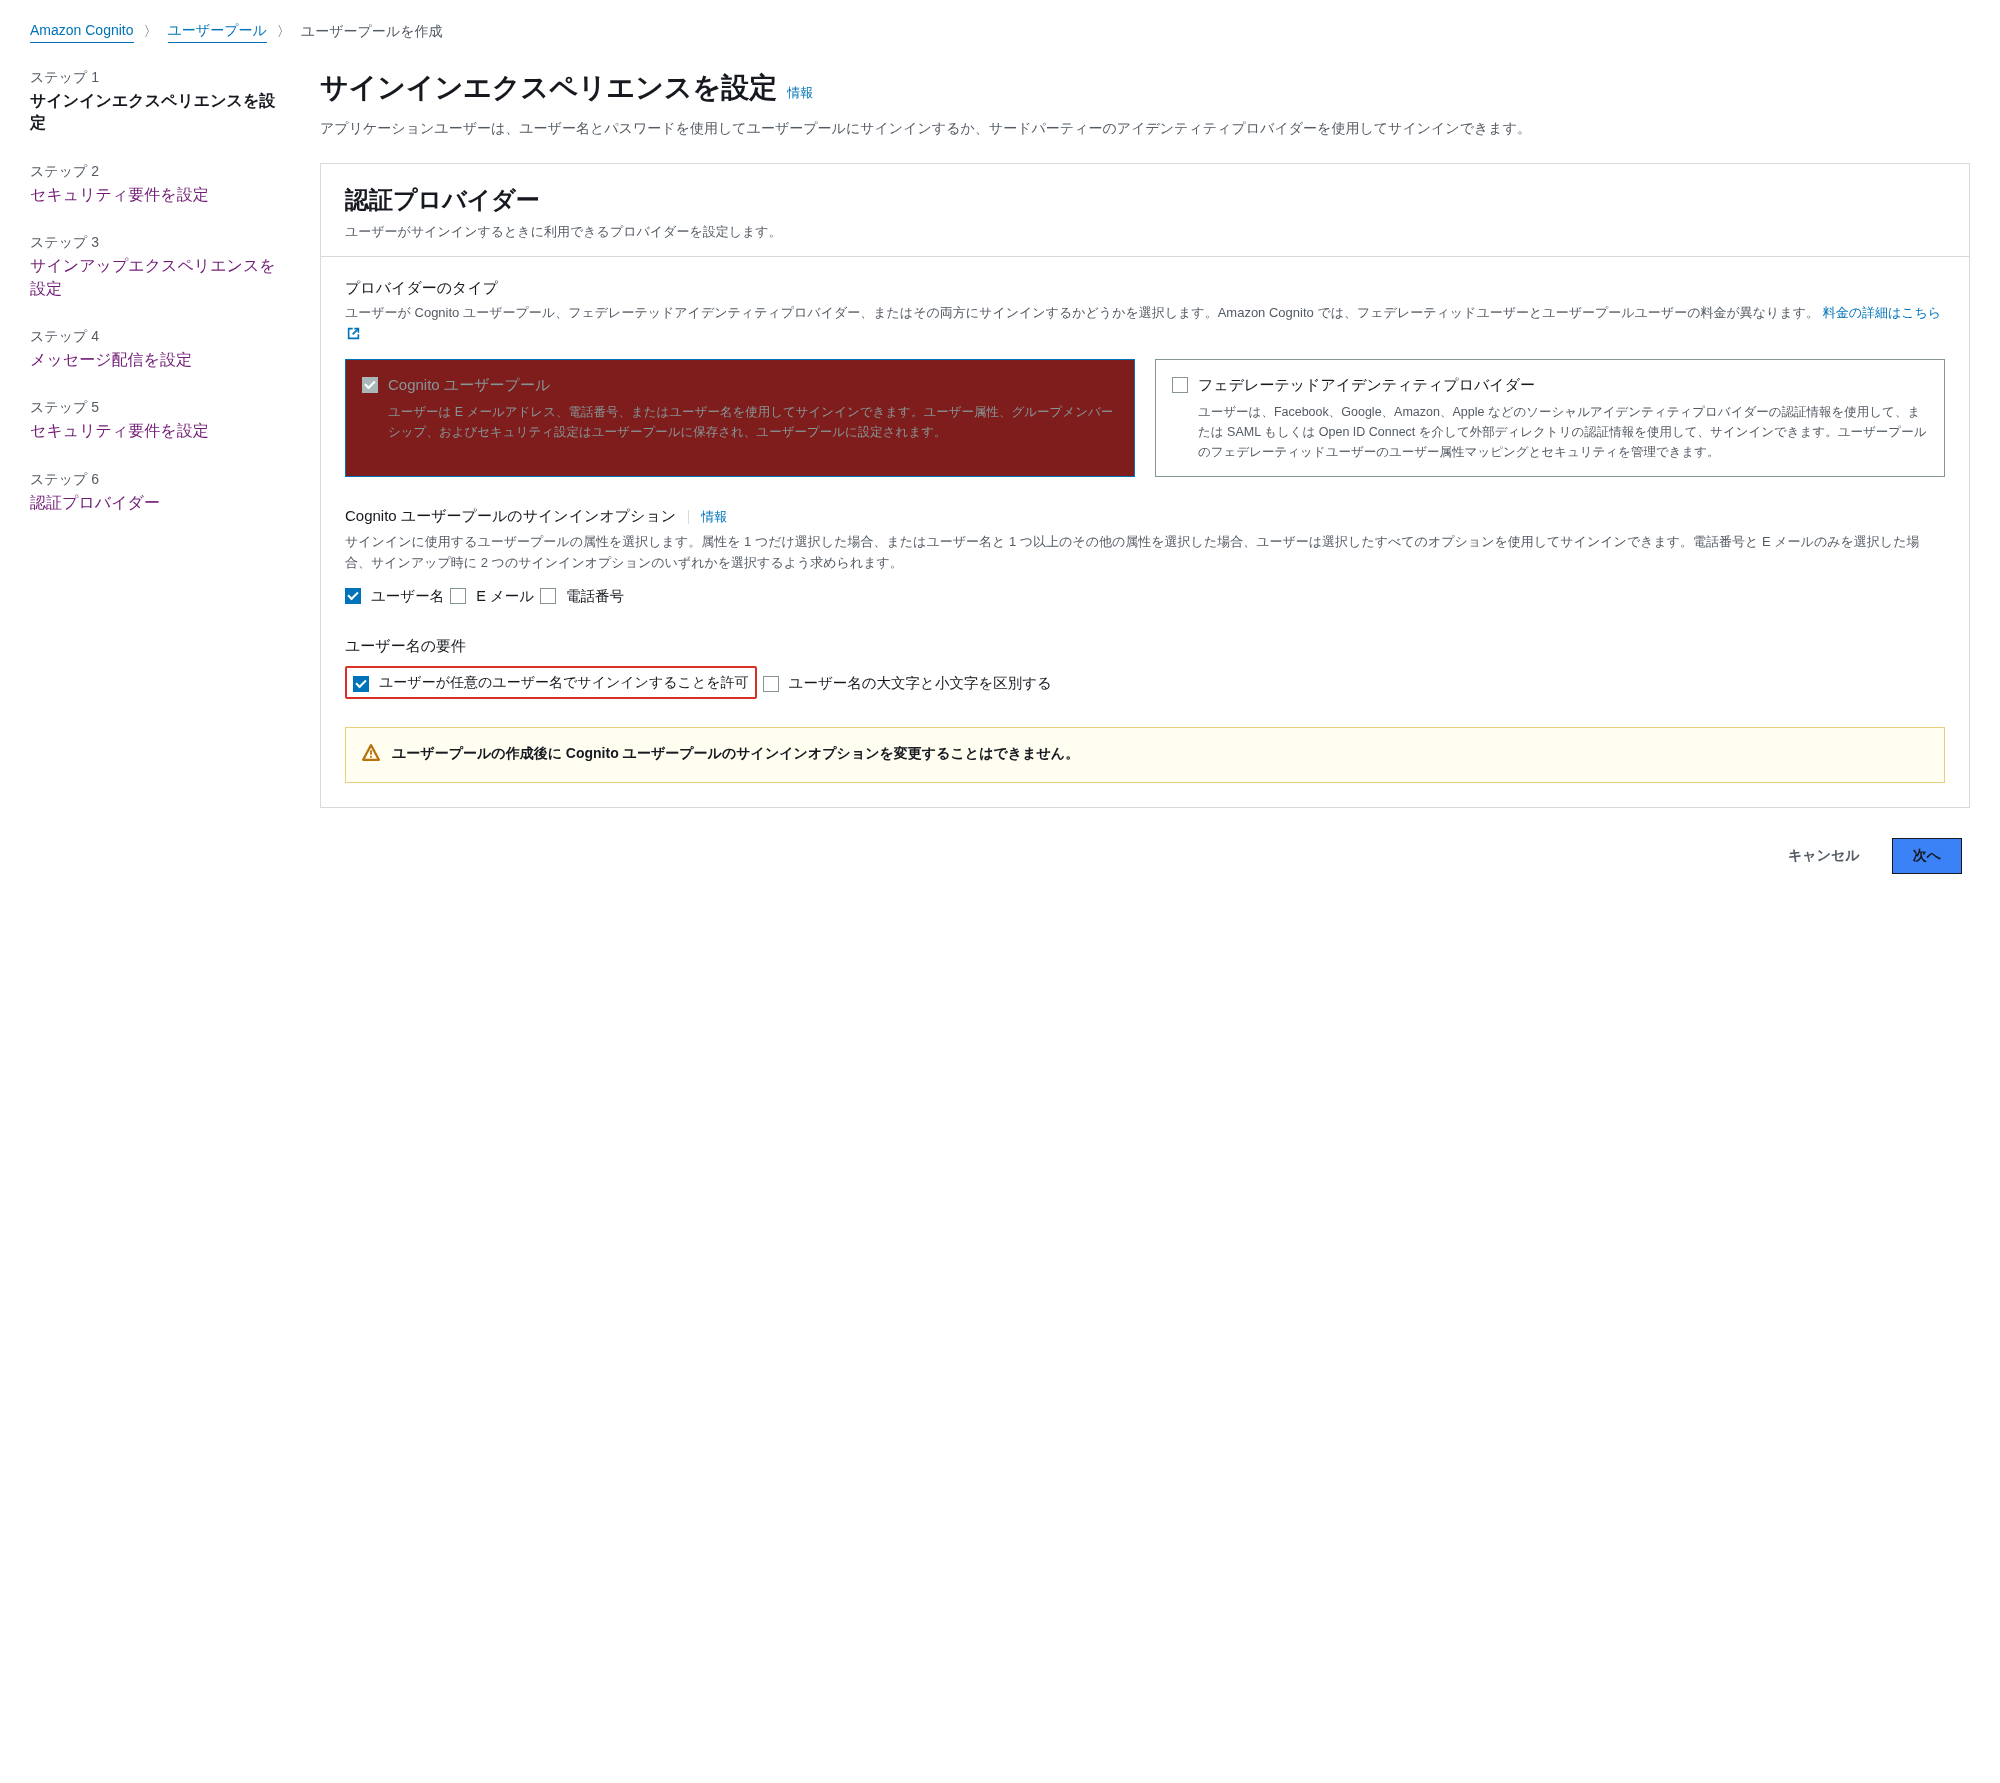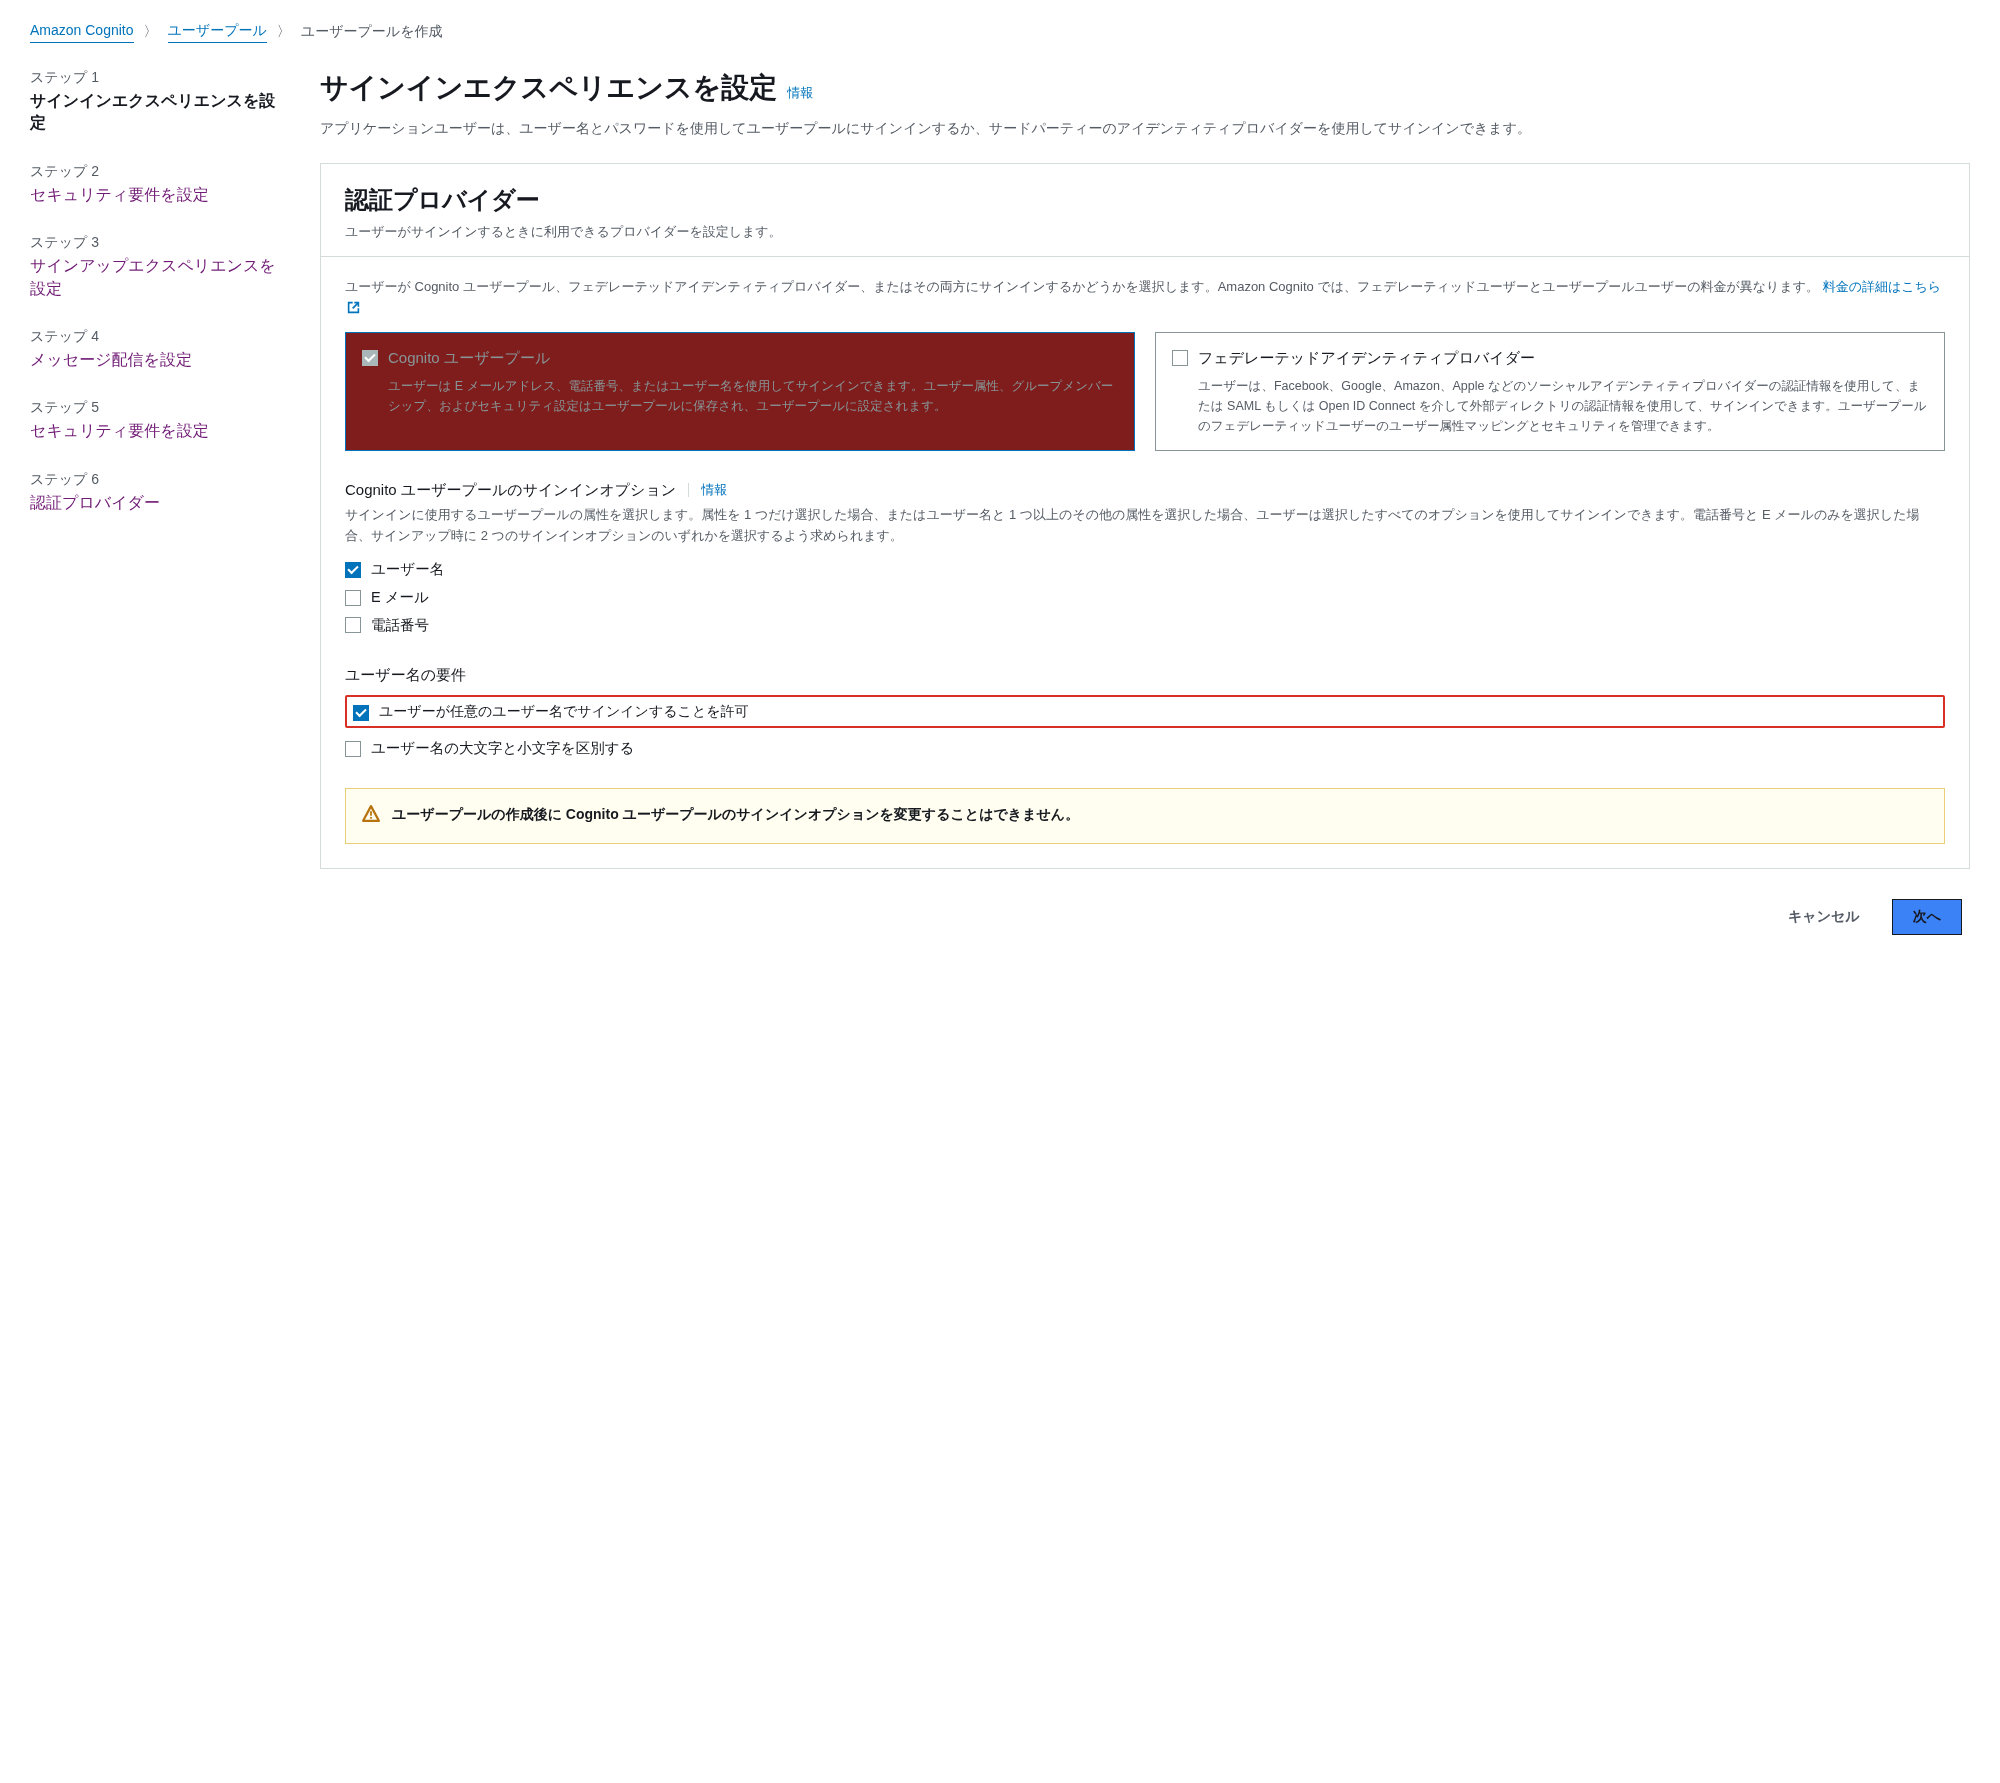--- a/index.html
+++ b/index.html
@@ -195,21 +195,20 @@
     border-color: #aab7b8;
     background: #eaeded;
     cursor: default;
   }
   .cbox.disabled.checked {
     background: #aab7b8;
     border-color: #aab7b8;
   }
   .checklist {
     display: flex;
-    flex-direction: column;
     gap: 6px;
   }
   .check-item {
     display: flex;
     align-items: center;
     gap: 10px;
     font-size: 14.5px;
   }
   .check-item .cbox { margin-top: 0; }
   .highlight-box {
@@ -319,20 +318,21 @@
 
       <div class="panel">
         <div class="panel-header">
           <h2>認証プロバイダー</h2>
           <div class="sub">ユーザーがサインインするときに利用できるプロバイダーを設定します。</div>
         </div>
 
         <div class="panel-body">
 
           <div class="section">
+            <div class="section-title">プロバイダーのタイプ</div>
             <div class="section-desc">
               <span>ユーザーが Cognito ユーザープール、フェデレーテッドアイデンティティプロバイダー、またはその両方にサインインするかどうかを選択します。Amazon Cognito では、フェデレーティッドユーザーとユーザープールユーザーの料金が異なります。</span>
               <a href="#">
                 <span>料金の詳細はこちら</span>
                 <span class="ext-icon">
                   <svg width="13" height="13" viewBox="0 0 16 16" fill="none" stroke="#0073bb" stroke-width="2">
                     <path d="M7 2H2v12h12V9"></path>
                       <path d="M9 2h5v5"></path>
                       <path d="M14 2L7 9"></path>
                   </svg>

